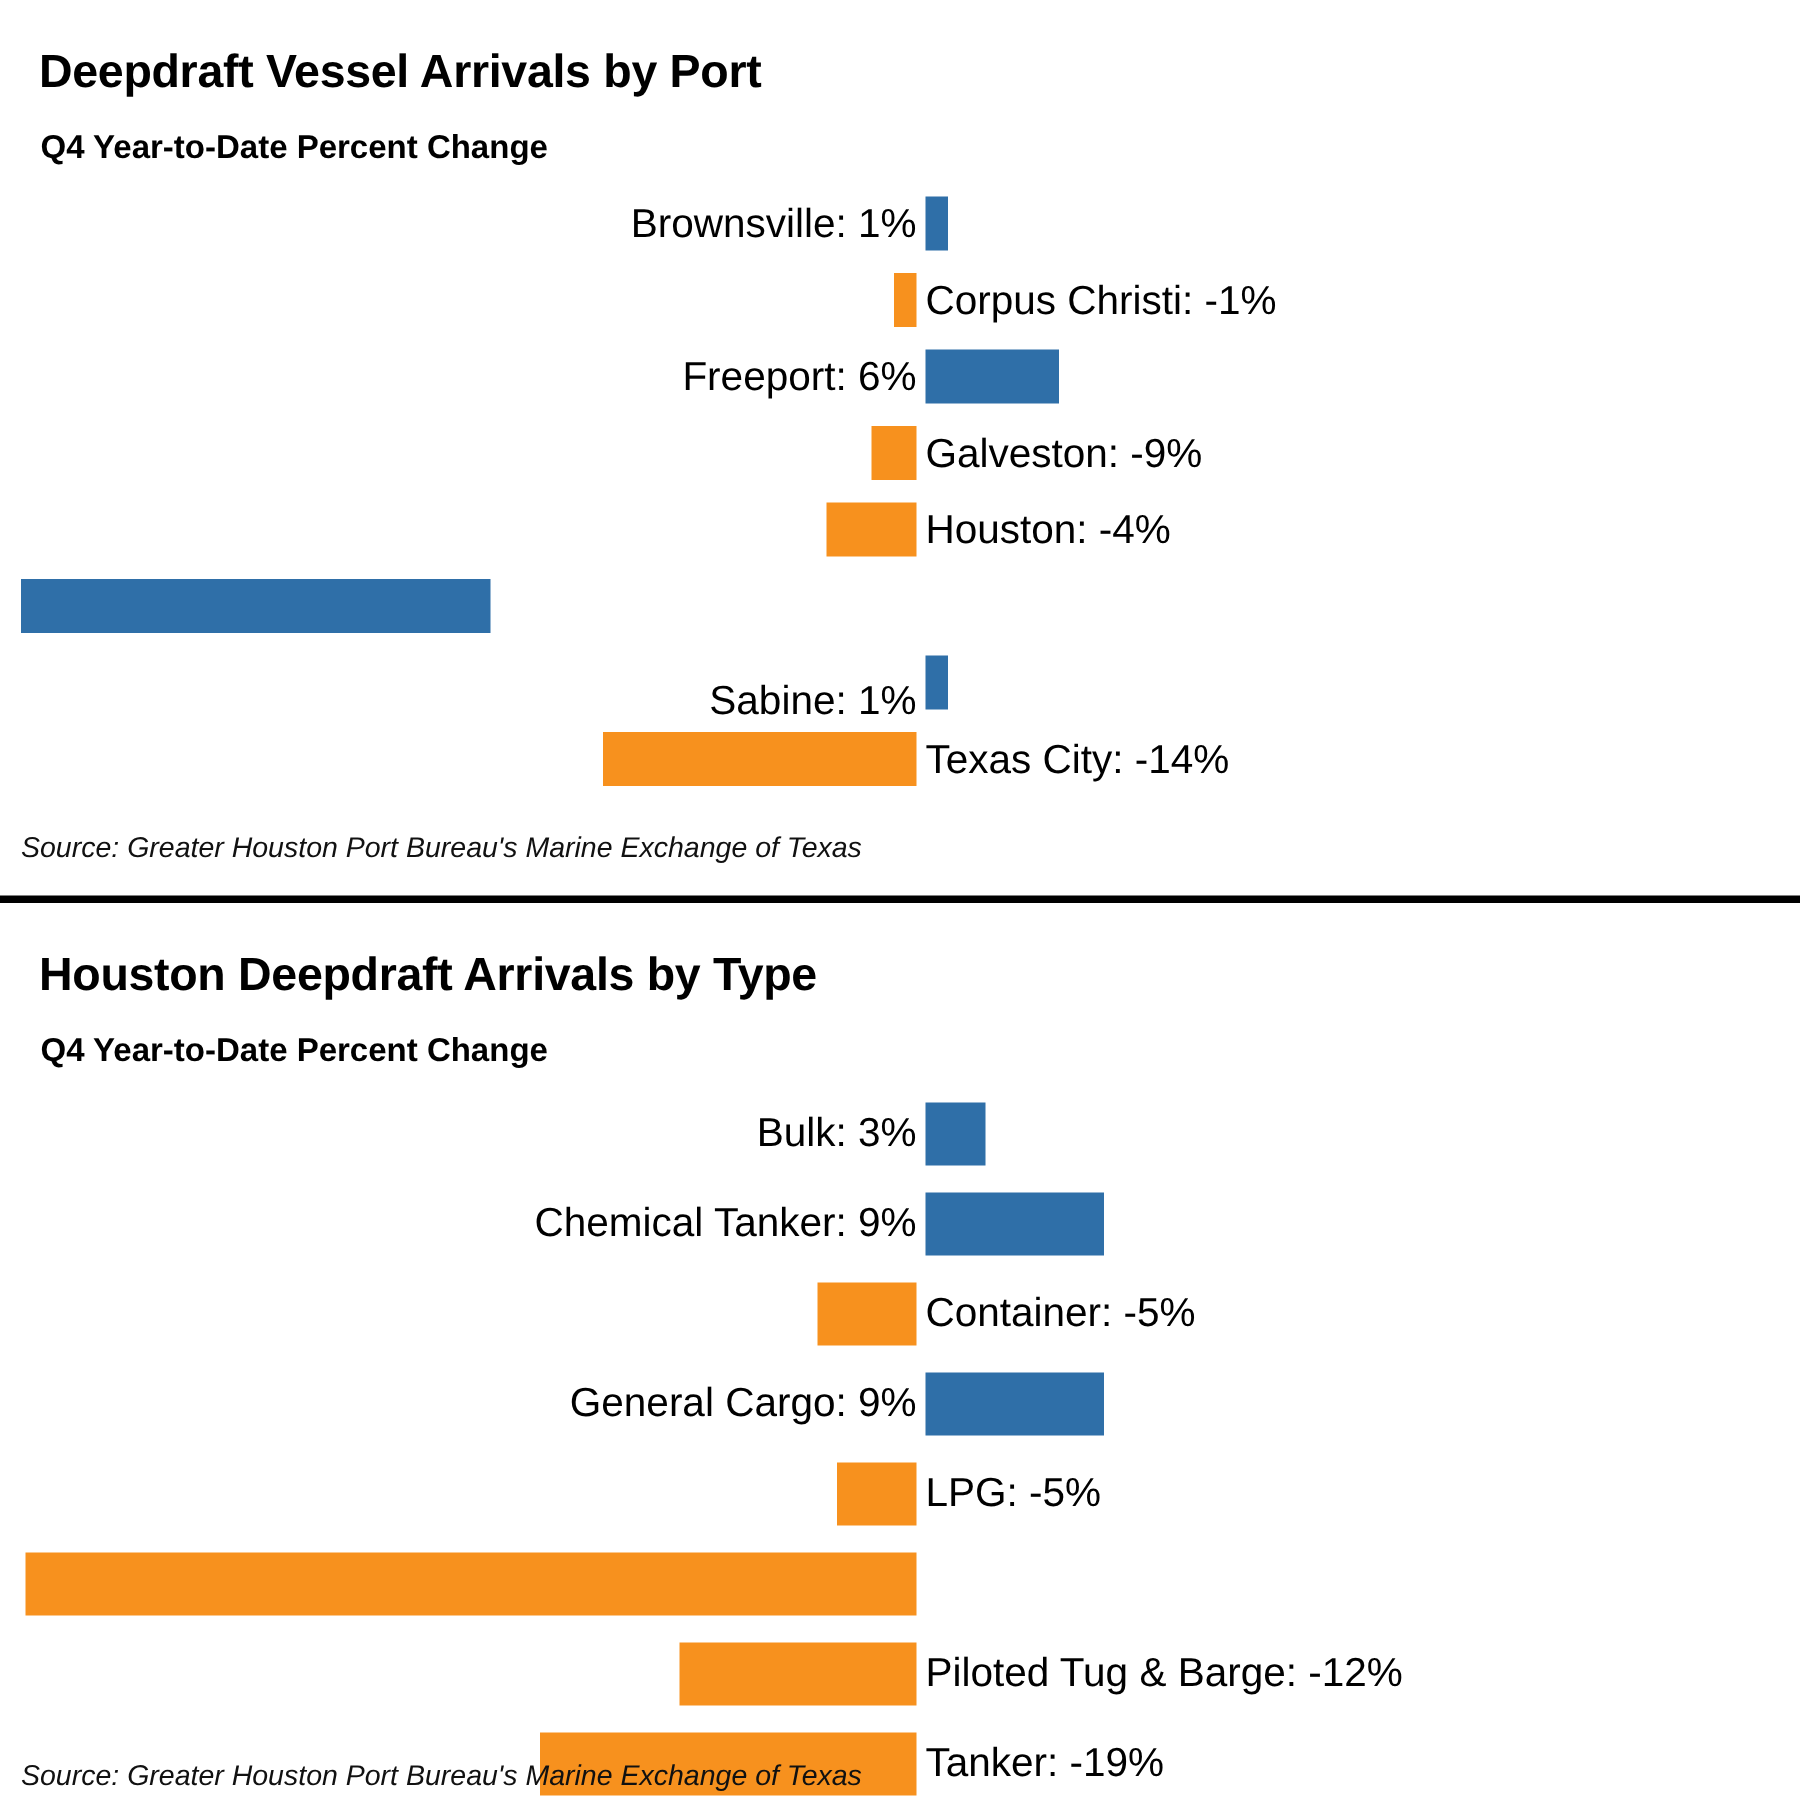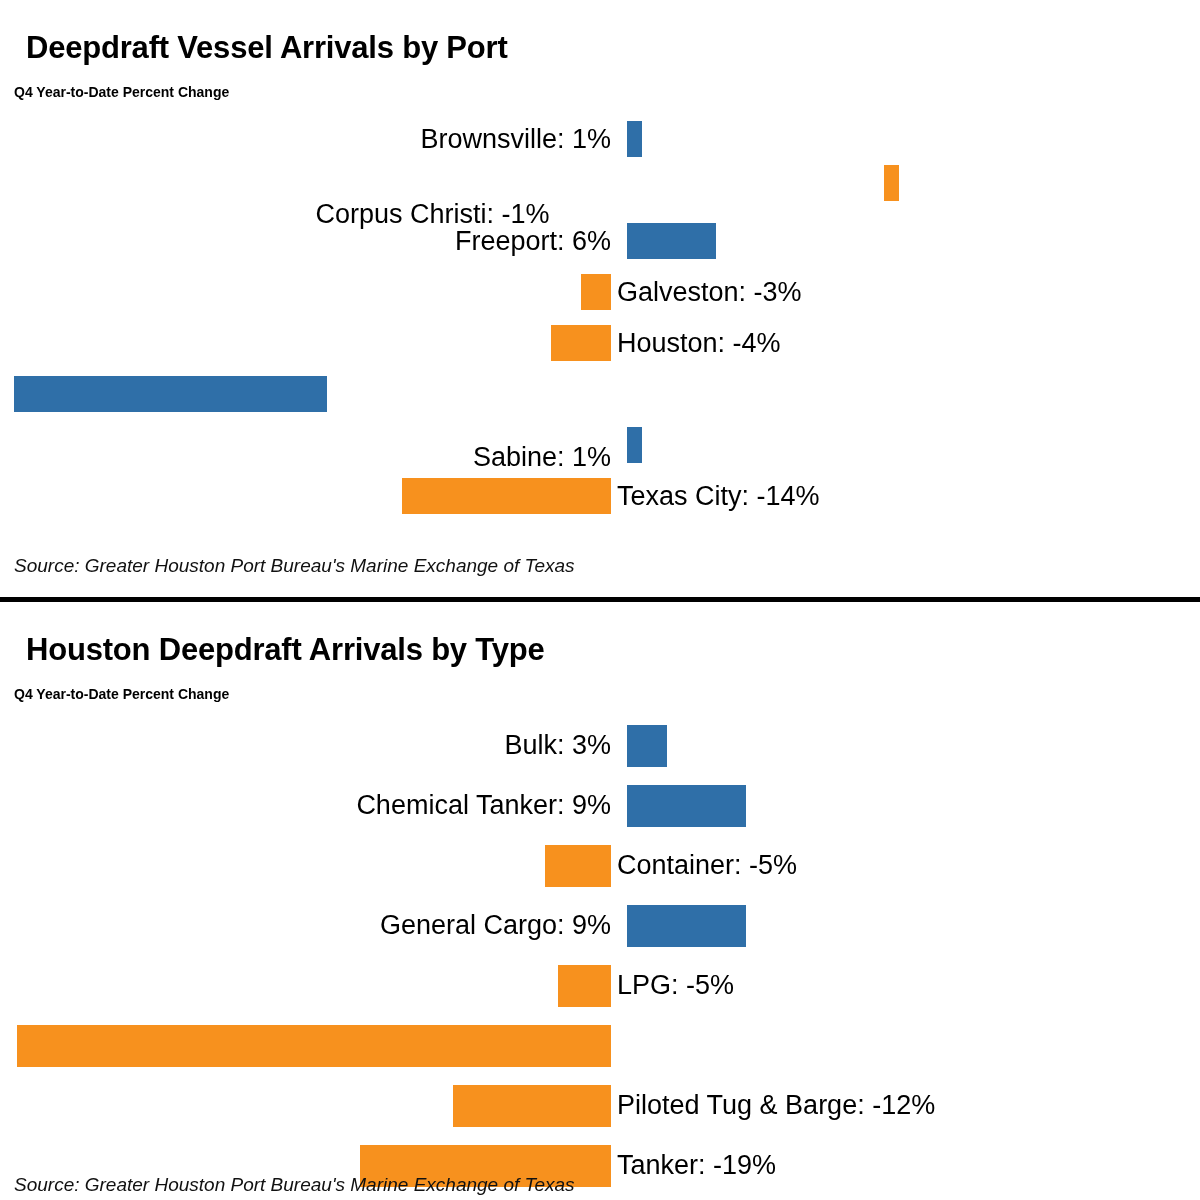--- a/index.html
+++ b/index.html
@@ -31,23 +31,23 @@
   .chart-title {
     font-size: 31px;
     font-weight: bold;
     letter-spacing: -0.2px;
     margin: 12px;
     padding-top: 18px;
     line-height: 1.15;
     color: #000;
   }
   .chart-subtitle {
-    font-size: 14px;
+    font-size: 22px;
     font-weight: bold;
-    margin: 0;
+    margin: 13px;
     padding-top: 6px;
     line-height: 1.15;
     color: #000;
   }
 
   .plot {
     position: relative;
     margin-top: 14px;
   }
   .row {
@@ -65,21 +65,21 @@
   .bar {
     height: 36px;
   }
   .bar.pos { background: #2f6fa8; }
   .bar.neg { background: #f7911e; }
 
   
   .row.pos .left {
     flex: 0 0 auto;
     text-align: right;
-    padding-right: 16px;
+    padding-right: 6px;
     display: flex;
     justify-content: flex-end;
     align-items: center;
   }
   .row.pos .right {
     flex: 0 0 auto;
     display: flex;
     align-items: center;
   }
   
@@ -114,42 +114,42 @@
   <div class="chart-subtitle">Q4 Year-to-Date Percent Change</div>
   <div class="plot" id="plot-0">
       <div class="row pos" style="height: 51px;">
         <div class="left" style="width: 597px;">
           <div class="label">Brownsville: 1%</div>
         </div>
         <div class="right" style="width: 575px;">
           <div class="bar pos" style="width: 14.9px; height: 36px;"></div>
         </div>
       </div>
-      <div class="row neg" style="height: 51px; flex-direction: column;">
+      <div class="row neg" style="height: 51px;">
         <div class="left" style="width: 597px;">
           <div class="bar neg" style="width: 14.9px; height: 36px;"></div>
         </div>
         <div class="right" style="width: 575px;">
           <div class="label">Corpus Christi: -1%</div>
         </div>
       </div>
       <div class="row pos" style="height: 51px;">
         <div class="left" style="width: 597px;">
           <div class="label">Freeport: 6%</div>
         </div>
         <div class="right" style="width: 575px;">
           <div class="bar pos" style="width: 89.4px; height: 36px;"></div>
         </div>
       </div>
       <div class="row neg" style="height: 51px;">
         <div class="left" style="width: 597px;">
           <div class="bar neg" style="width: 29.8px; height: 36px;"></div>
         </div>
         <div class="right" style="width: 575px;">
-          <div class="label">Galveston: -3%</div>
+          <div class="label">Galveston: -9%</div>
         </div>
       </div>
       <div class="row neg" style="height: 51px;">
         <div class="left" style="width: 597px;">
           <div class="bar neg" style="width: 59.6px; height: 36px;"></div>
         </div>
         <div class="right" style="width: 575px; text-align: right;">
           <div class="label">Houston: -4%</div>
         </div>
       </div>

